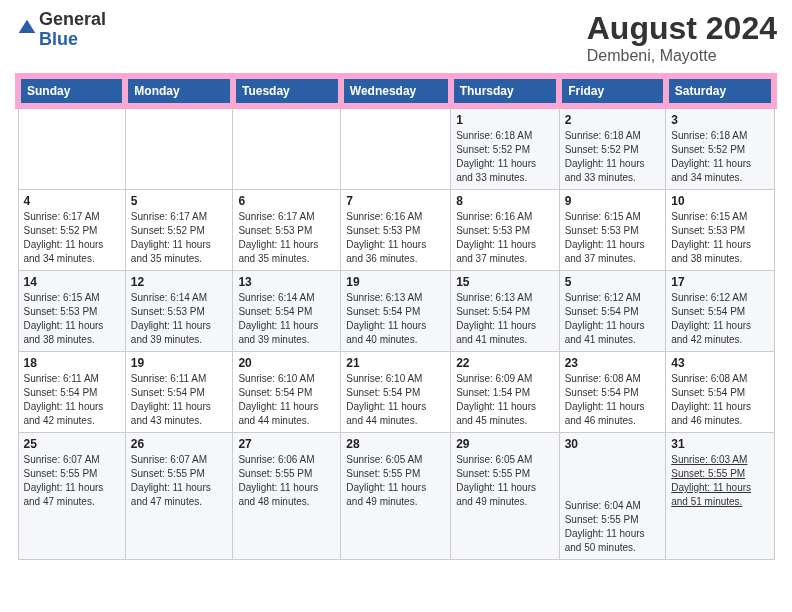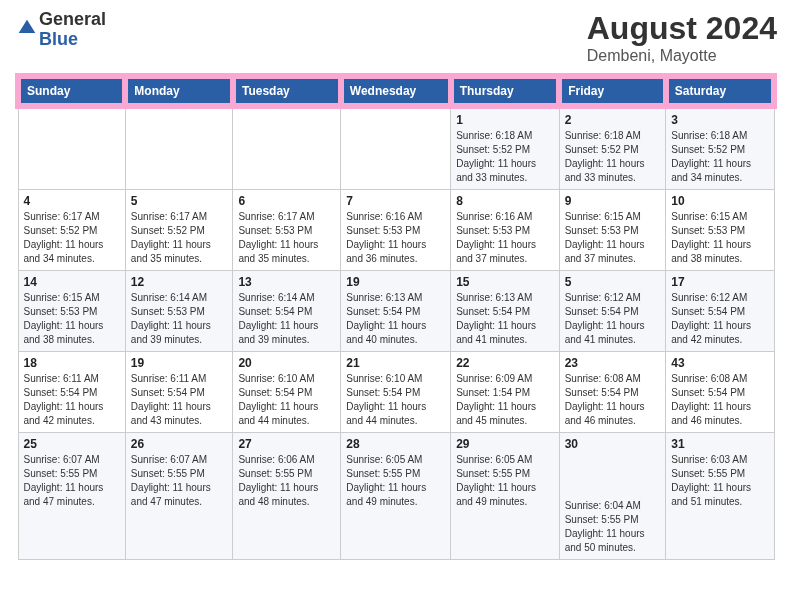--- a/index.html
+++ b/index.html
@@ -338,20 +338,20 @@
         </td>
         <td>
           <div class="day-number">30</div>
           <div class="day-info" style="white-space: pre-line; margin-top: 48px;">Sunrise: 6:04 AM
 Sunset: 5:55 PM
 Daylight: 11 hours
 and 50 minutes.</div>
         </td>
         <td>
           <div class="day-number">31</div>
-          <div class="day-info" style="white-space: pre-line;">Sunrise: 6:03 AM
+          <div class="day-info" style="white-space: pre-line; text-decoration: underline;">Sunrise: 6:03 AM
 Sunset: 5:55 PM
 Daylight: 11 hours
 and 51 minutes.</div>
         </td>
       </tr>
     </tbody>
 </table>
 
 </body></html>

